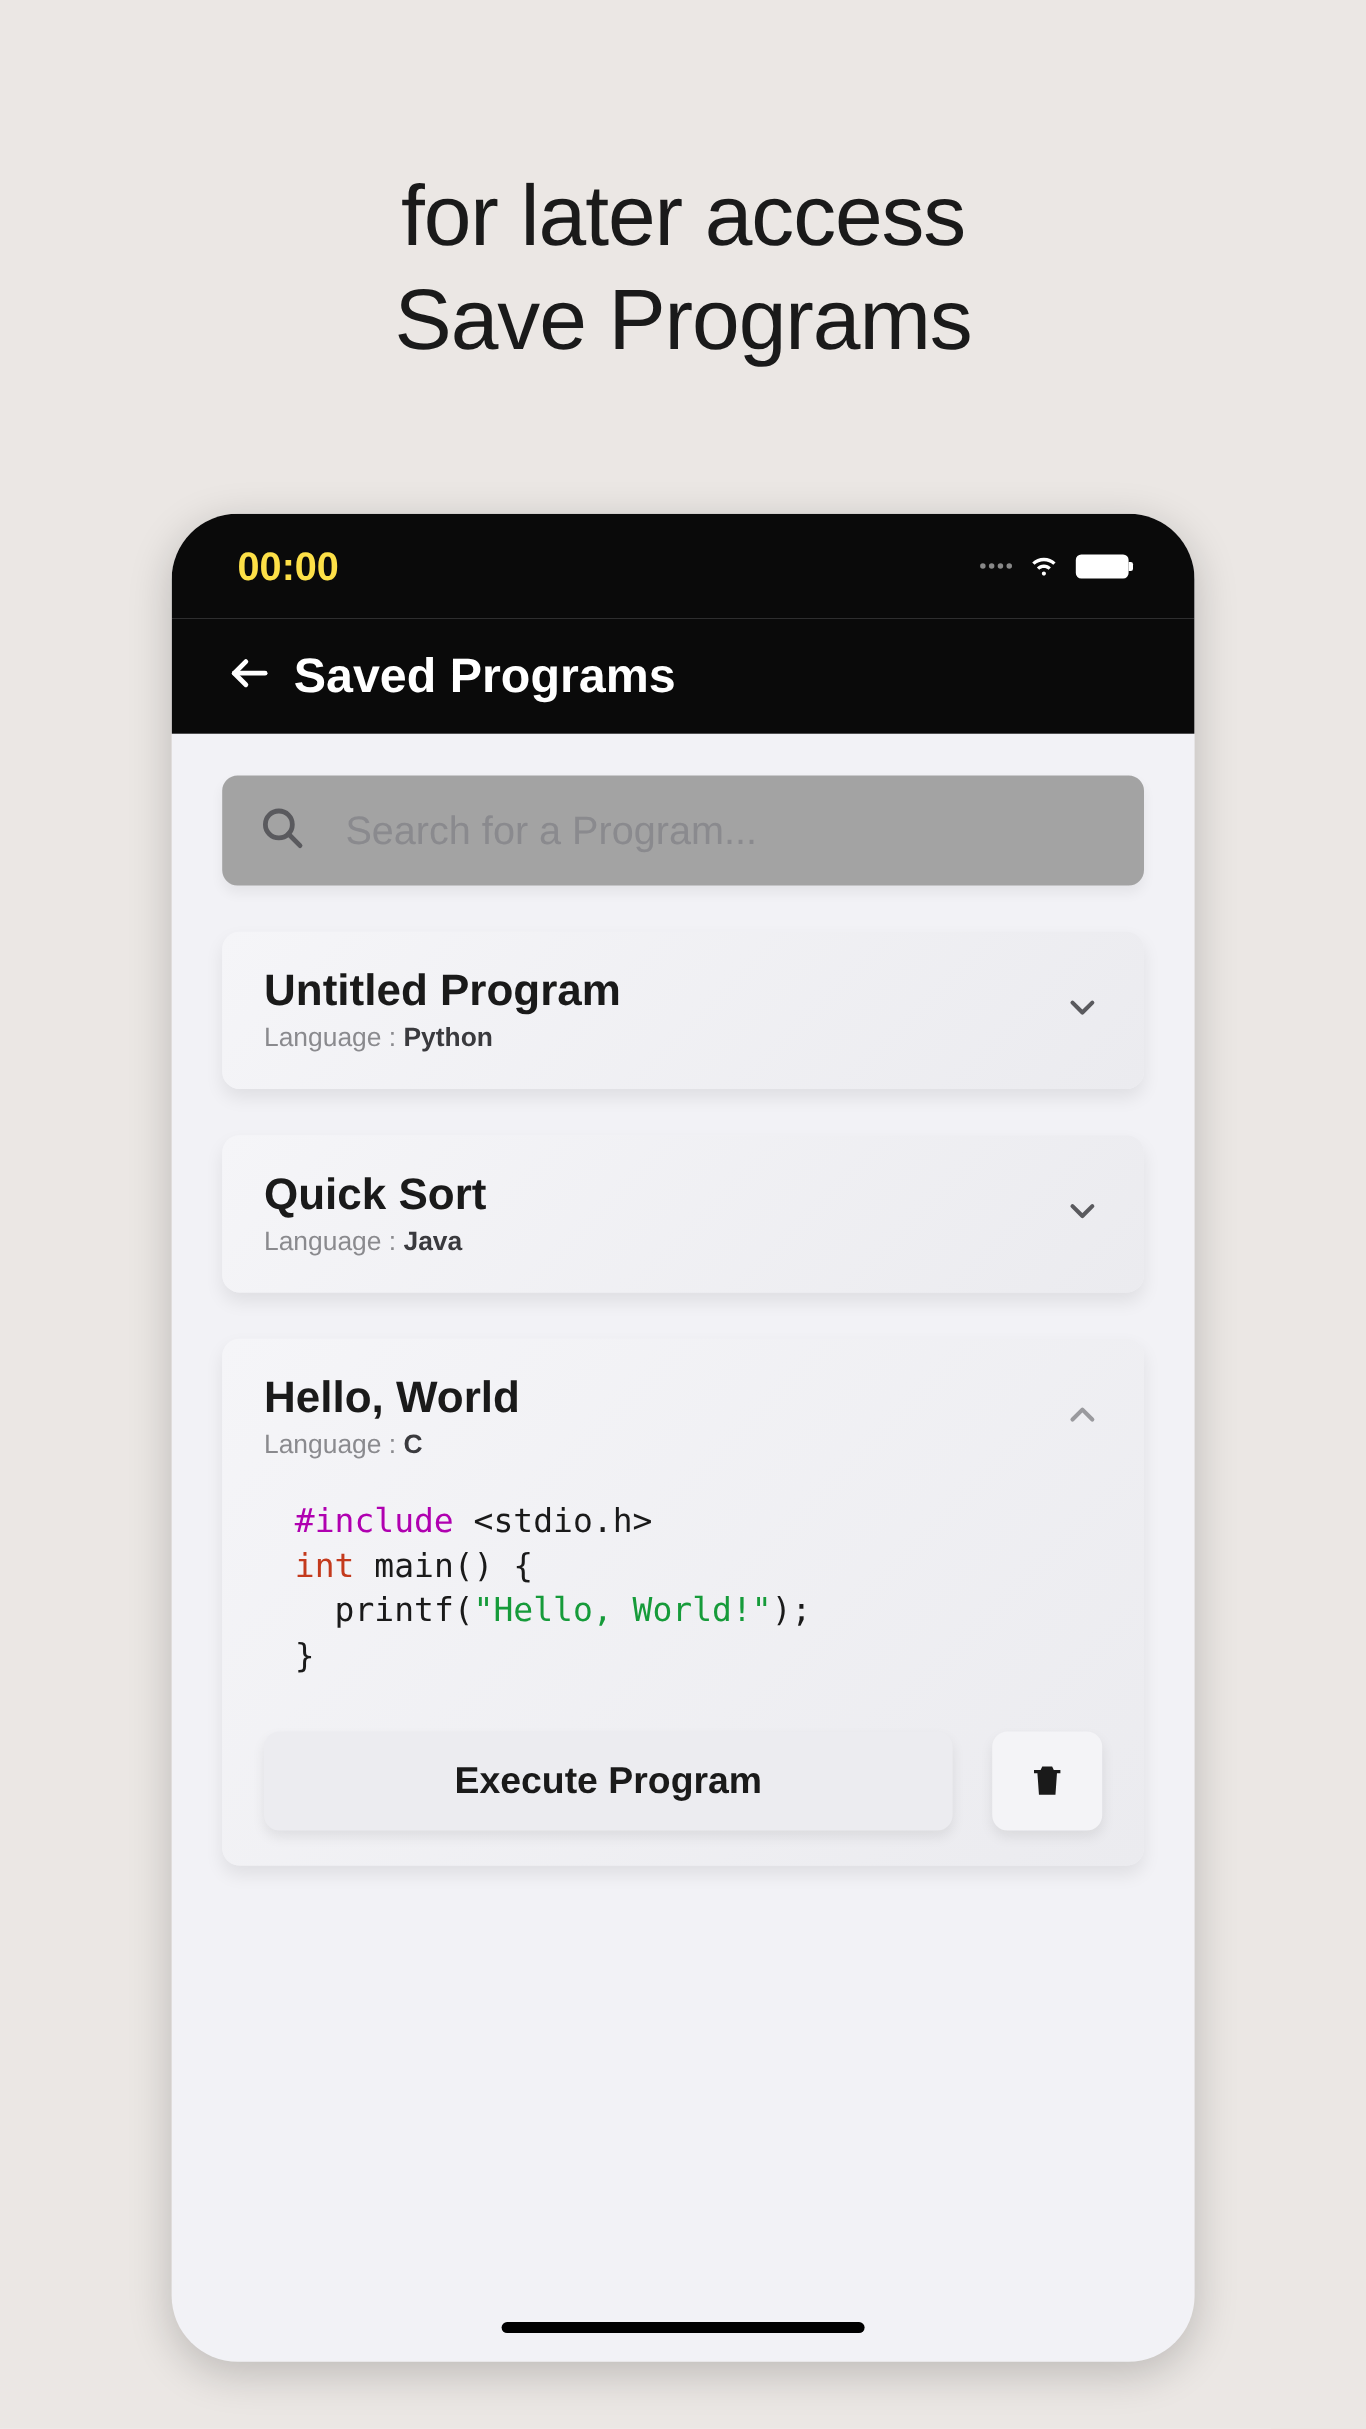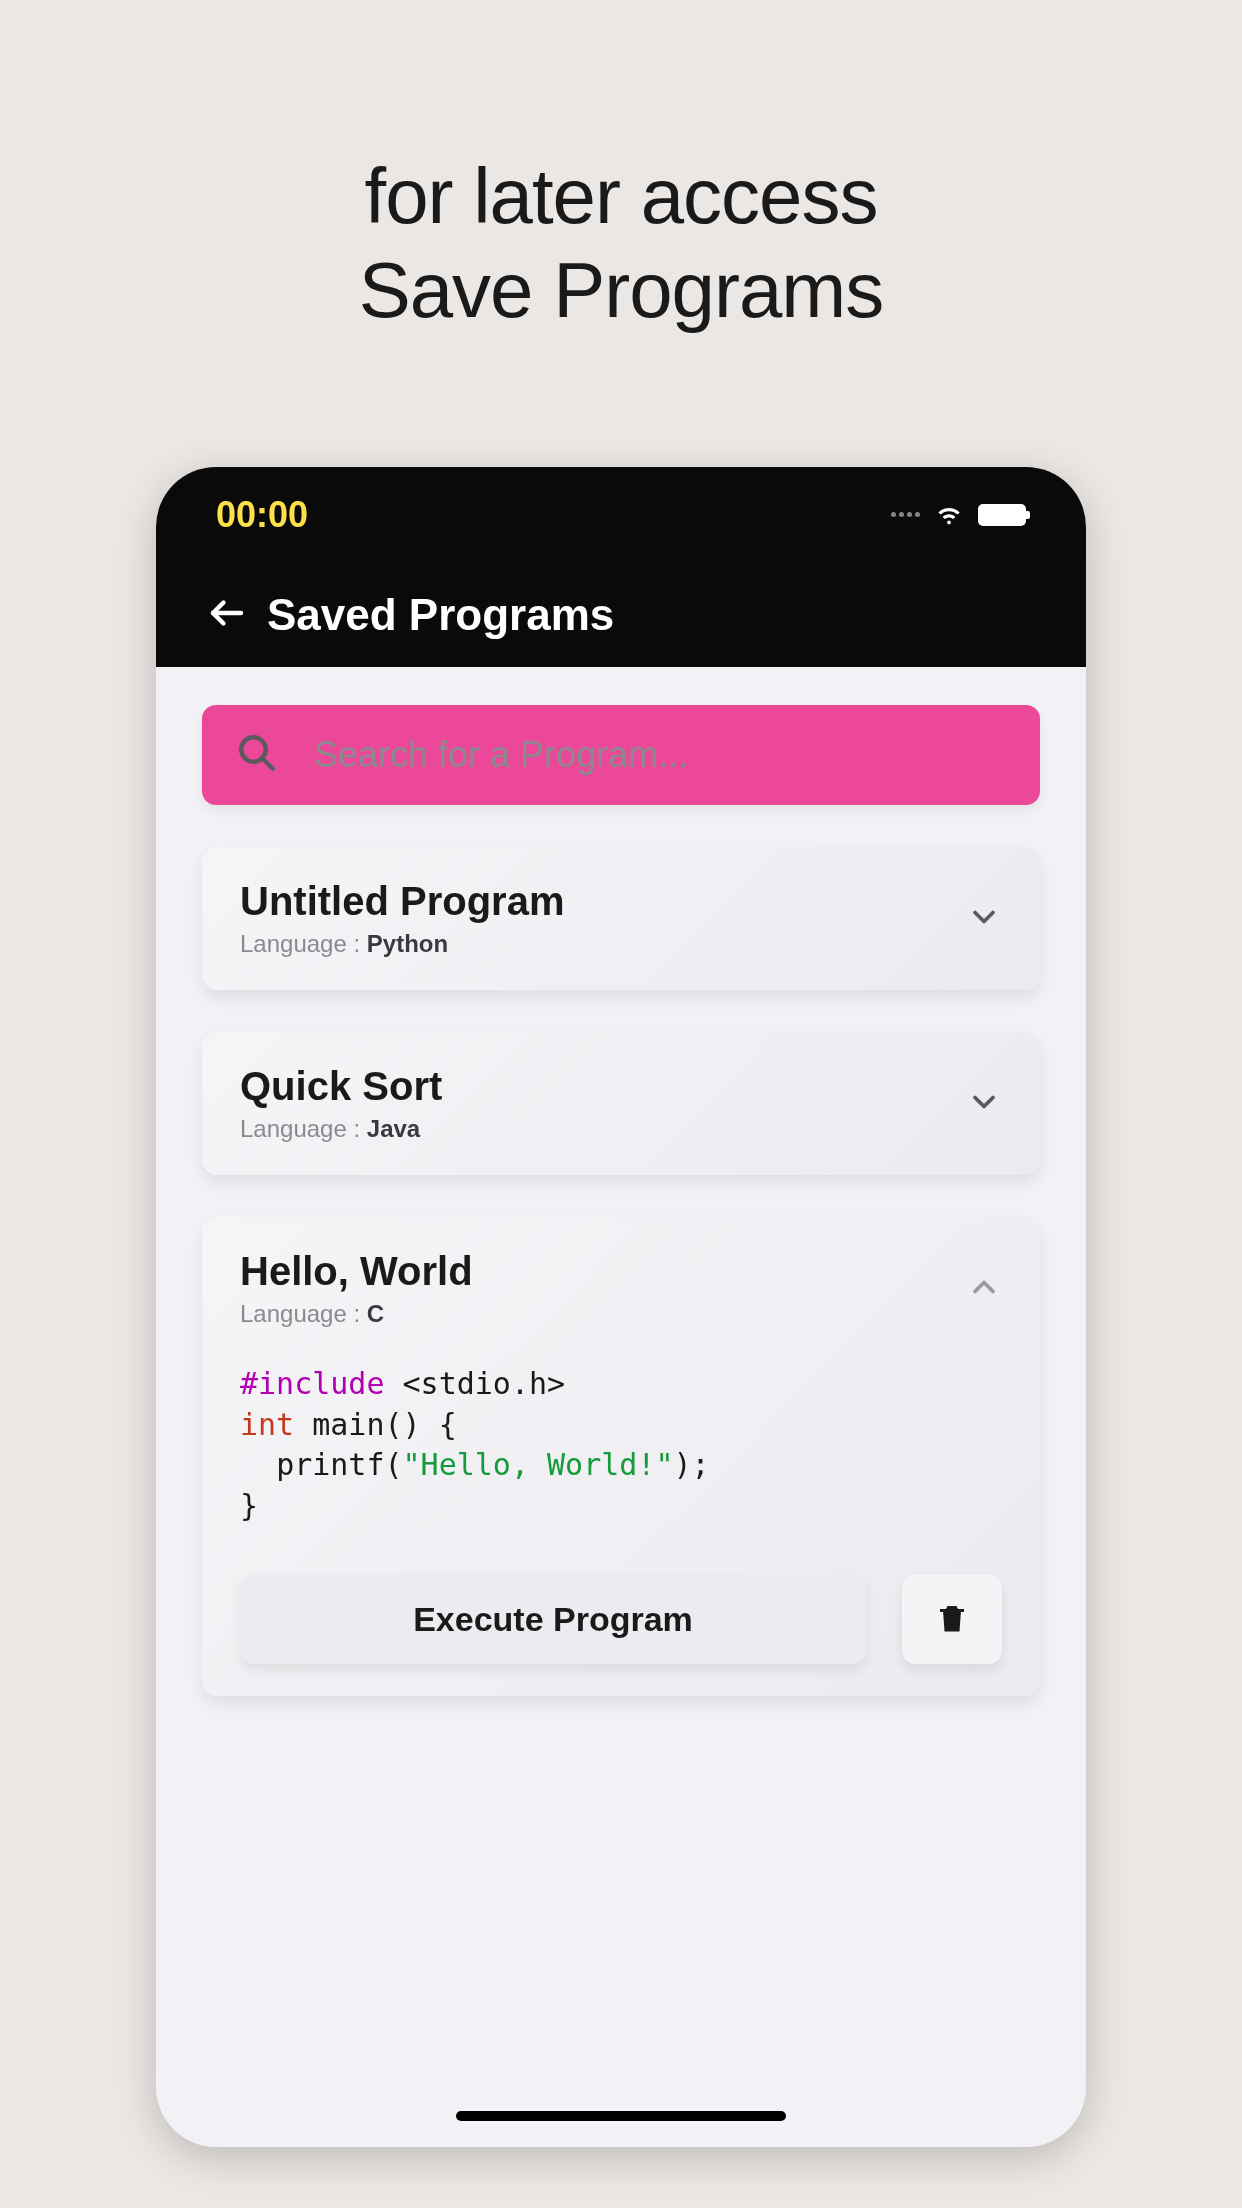--- a/index.html
+++ b/index.html
@@ -90,21 +90,21 @@
 .back-btn svg { width: 42px; height: 42px; }
 .app-title {
   color: #fff;
   font-size: 44px;
   font-weight: 700;
 }
 .content {
   padding: 38px 46px;
 }
 .search-bar {
-  background: #ec4899;
+  background: #a3a3a3;
   border-radius: 14px;
   height: 100px;
   display: flex;
   align-items: center;
   padding: 0 34px;
   gap: 36px;
   box-shadow: 0 6px 12px rgba(0,0,0,0.06);
 }
 .search-icon svg { width: 42px; height: 42px; }
 .search-input {
@@ -143,20 +143,21 @@
   font-weight: 600;
 }
 .chevron svg { width: 36px; height: 36px; }
 .code-block {
   margin-top: 36px;
   font-family: 'Menlo', 'Consolas', monospace;
   font-size: 30px;
   line-height: 1.35;
   color: #1a1a1a;
   white-space: pre-wrap;
+  margin-left: 28px;
 }
 .tok-hash { color: #b000b0; }
 .tok-keyword { color: #b000b0; }
 .tok-include { color: #1a1a1a; }
 .tok-type { color: #c43a1d; }
 .tok-string { color: #169b3a; }
 .card-actions {
   display: flex;
   gap: 36px;
   margin-top: 48px;

